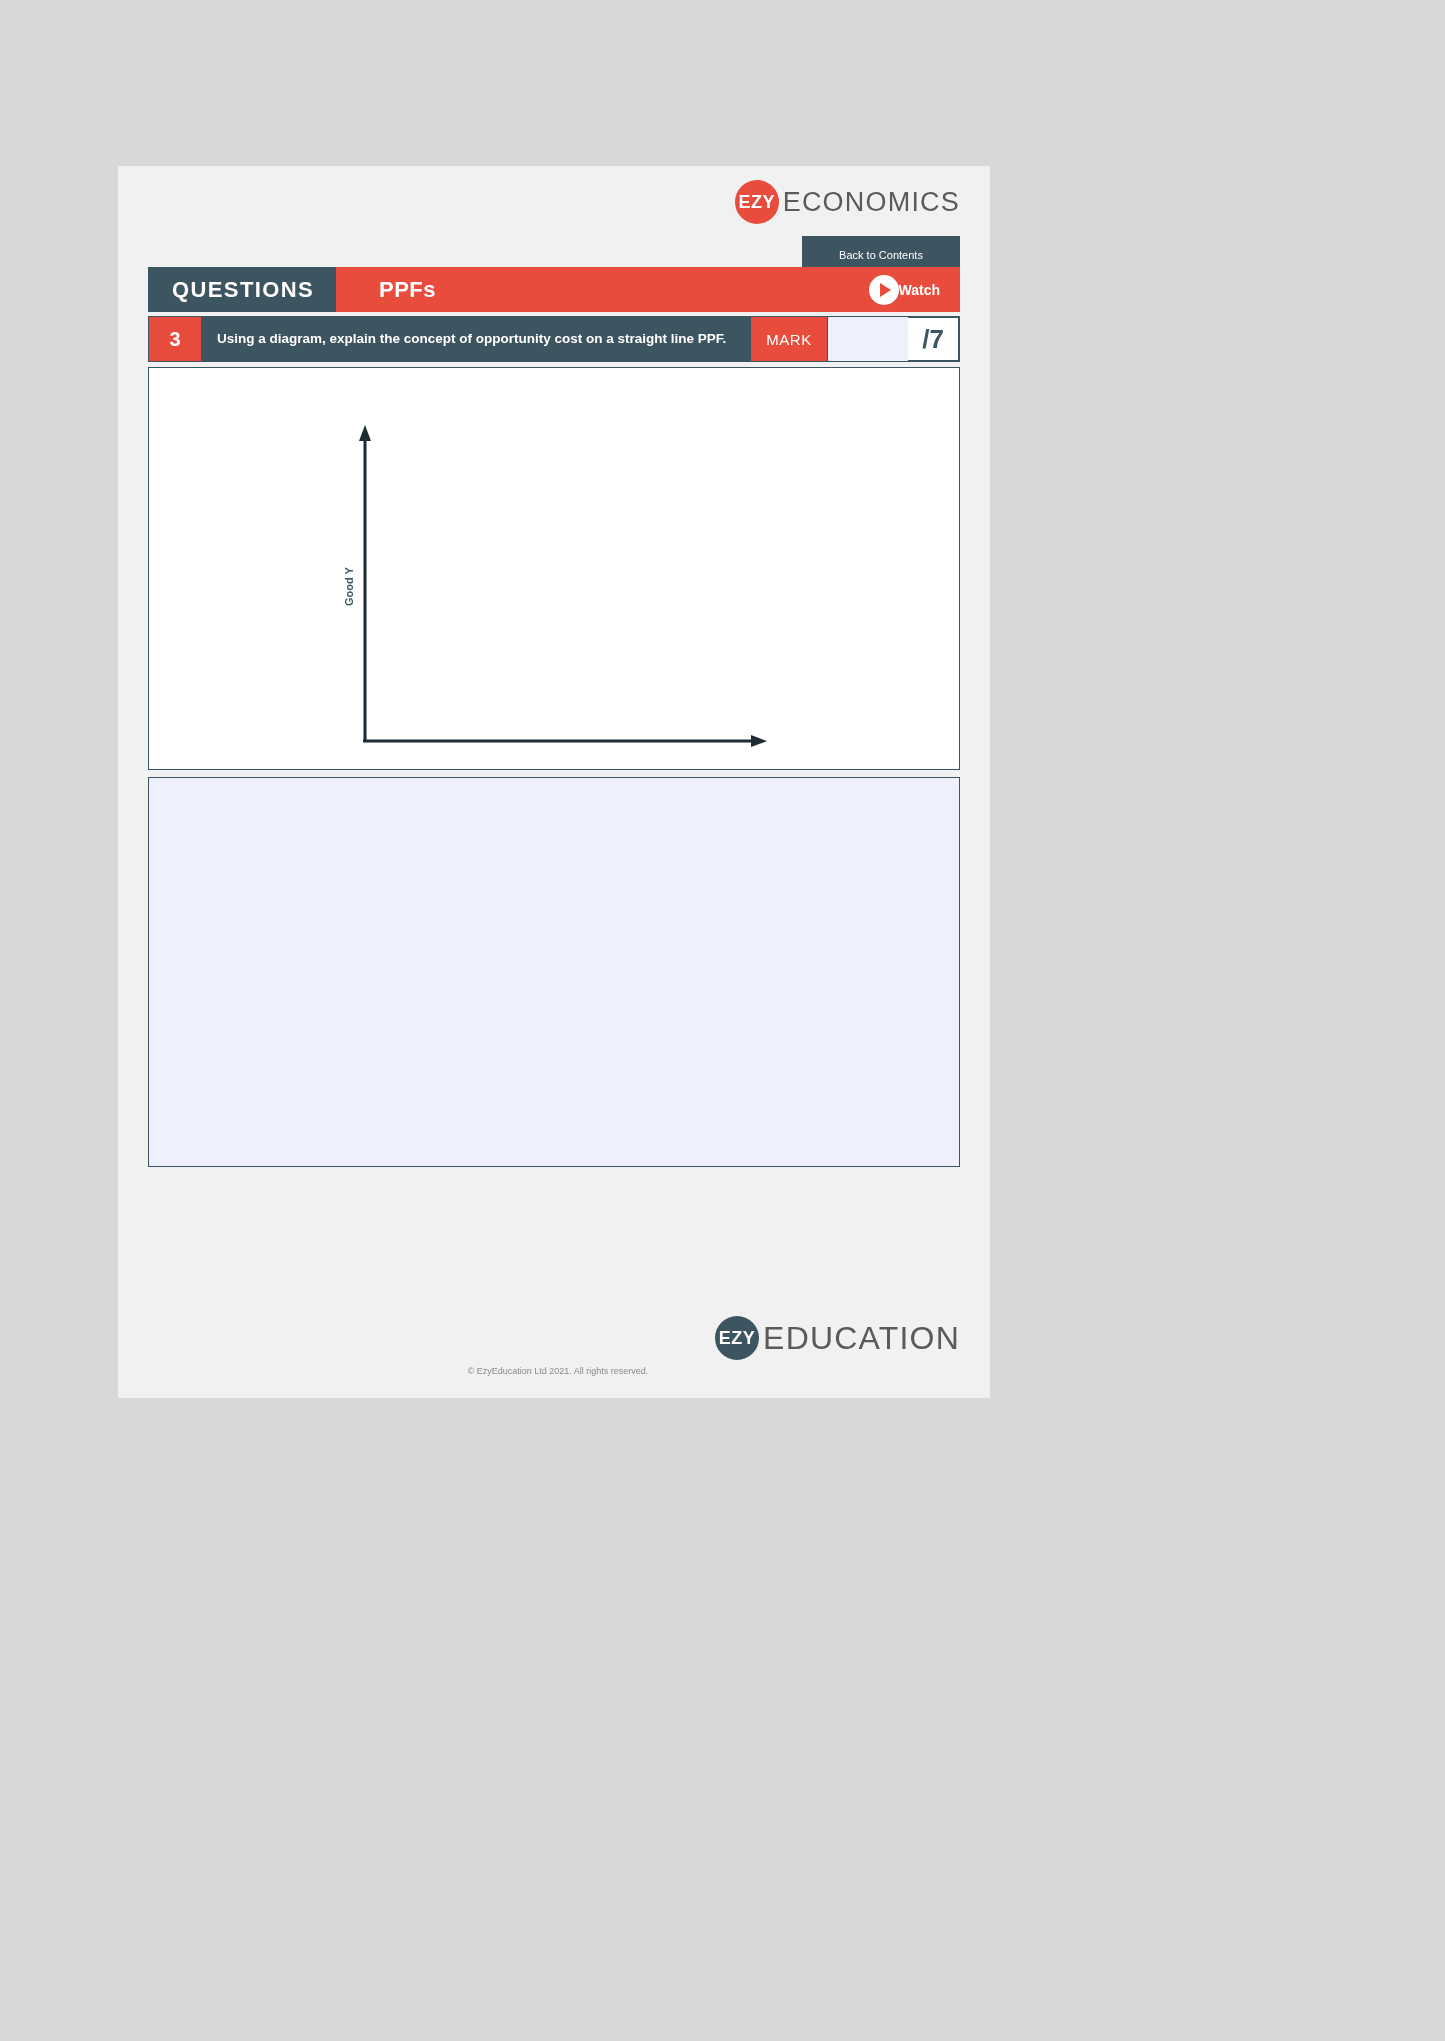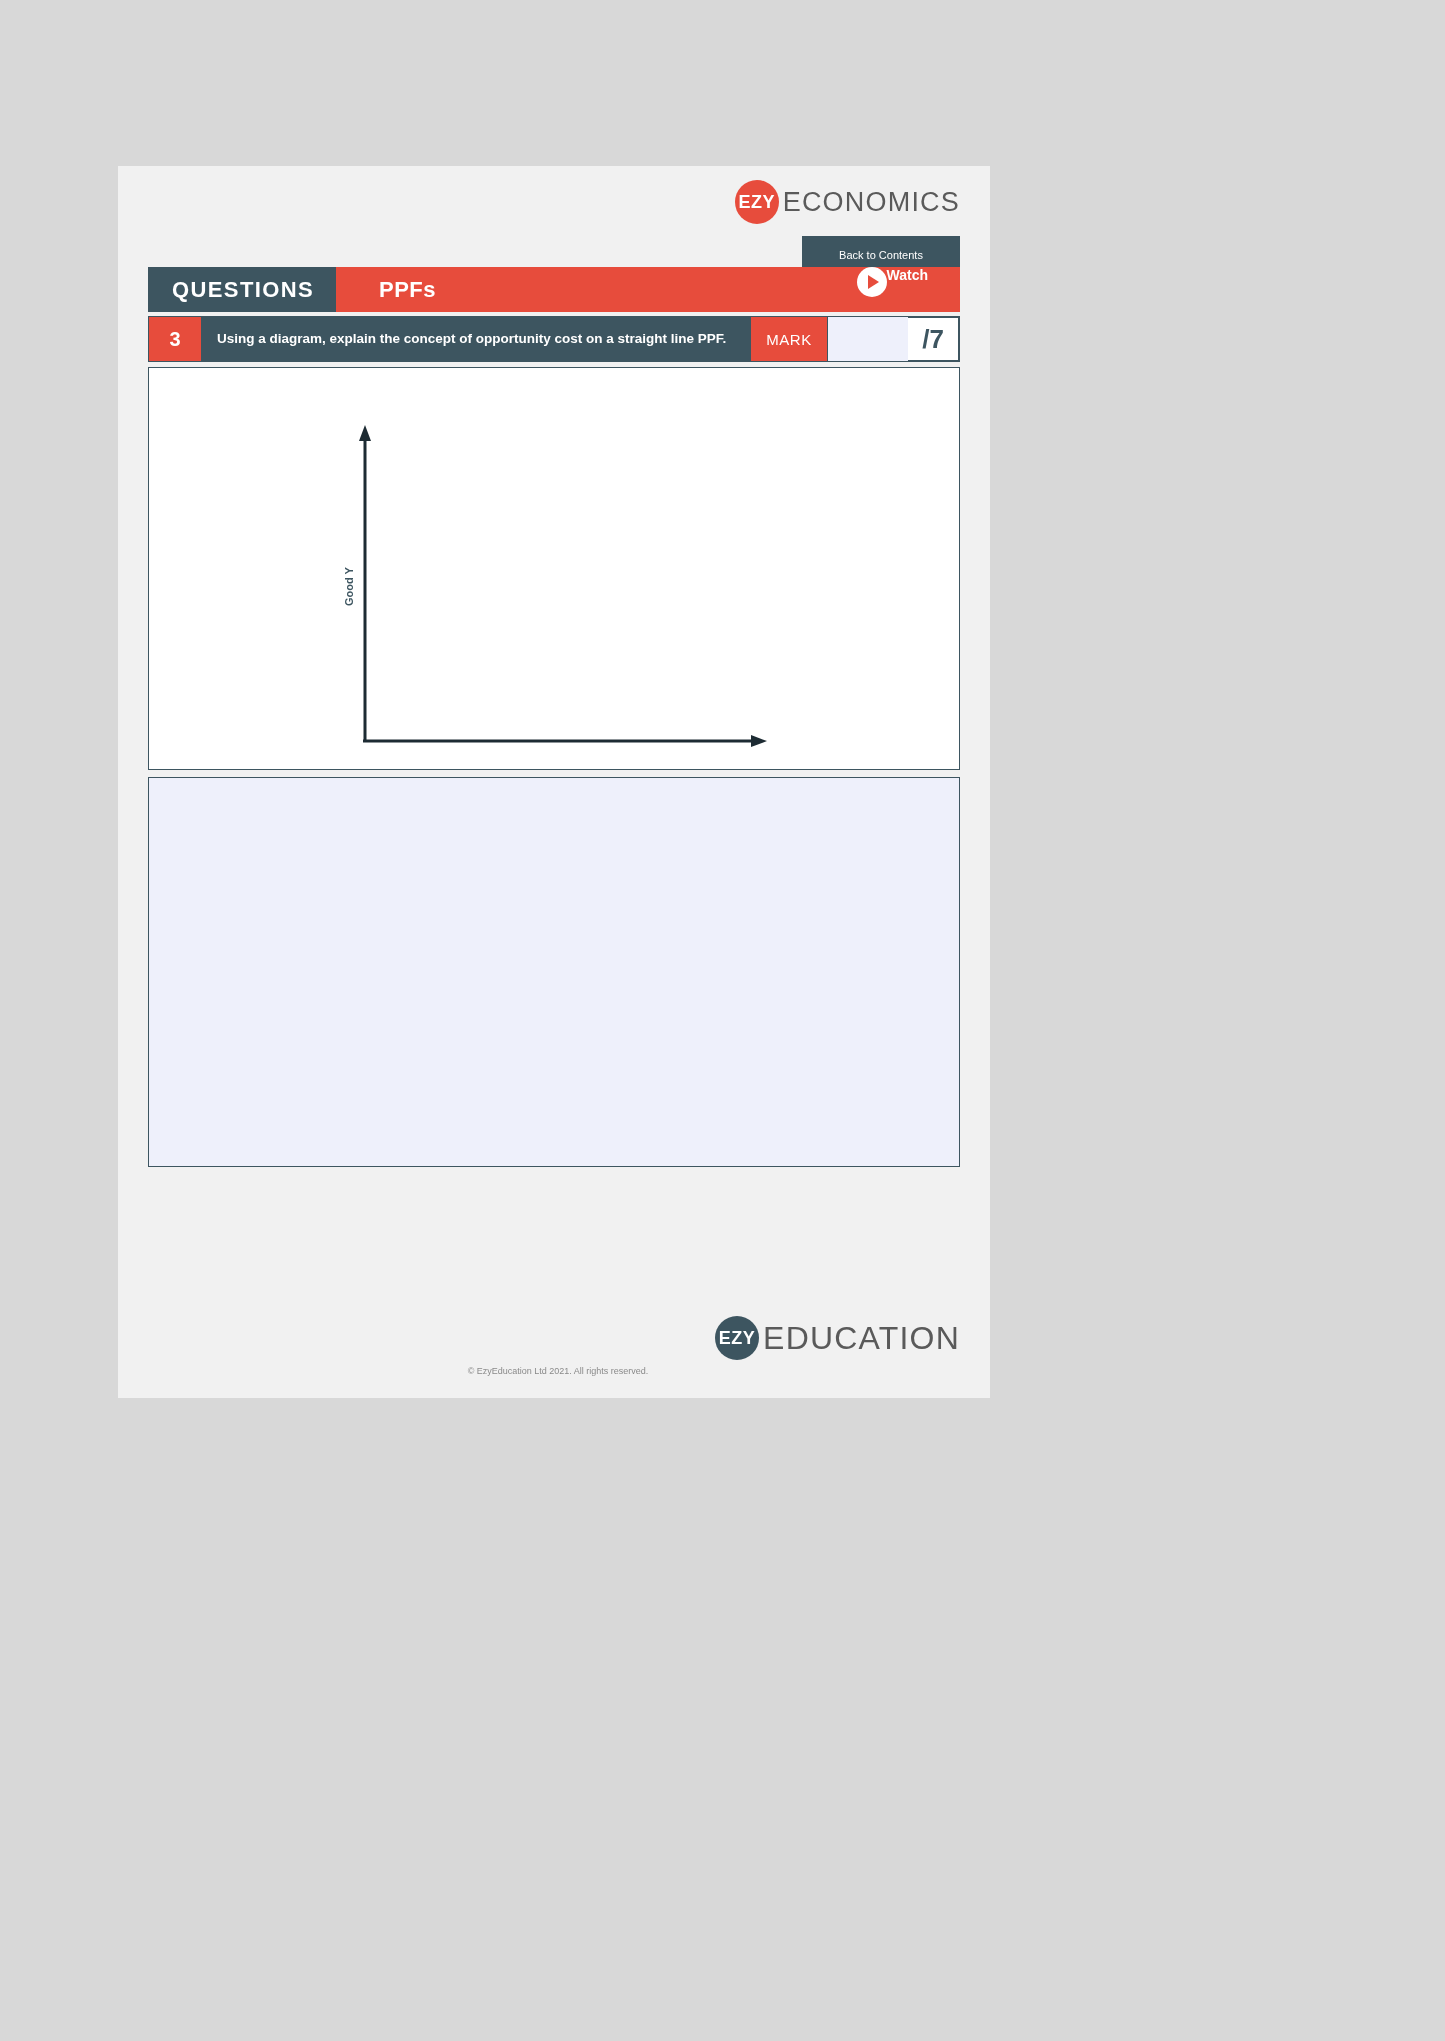--- a/index.html
+++ b/index.html
@@ -101,22 +101,22 @@
     align-items: center;
     padding-left: 43px;
     box-sizing: border-box;
     font-size: 22px;
     font-weight: bold;
     letter-spacing: 0.5px;
   }
   .watch-wrap {
     background: #e74c3c;
     display: flex;
-    align-items: flex-start;
-    padding-right: 32px;
+    align-items: center;
+    padding-right: 20px;
   }
   .play-circle {
     width: 30px;
     height: 30px;
     border-radius: 50%;
     background: #ffffff;
     display: flex;
     align-items: center;
     justify-content: center;
     cursor: pointer;

